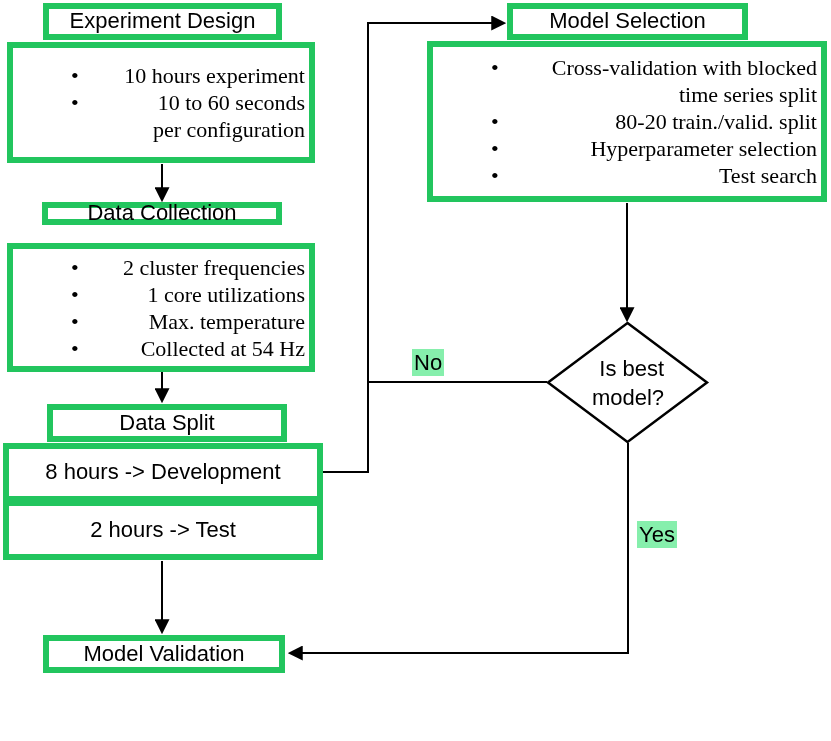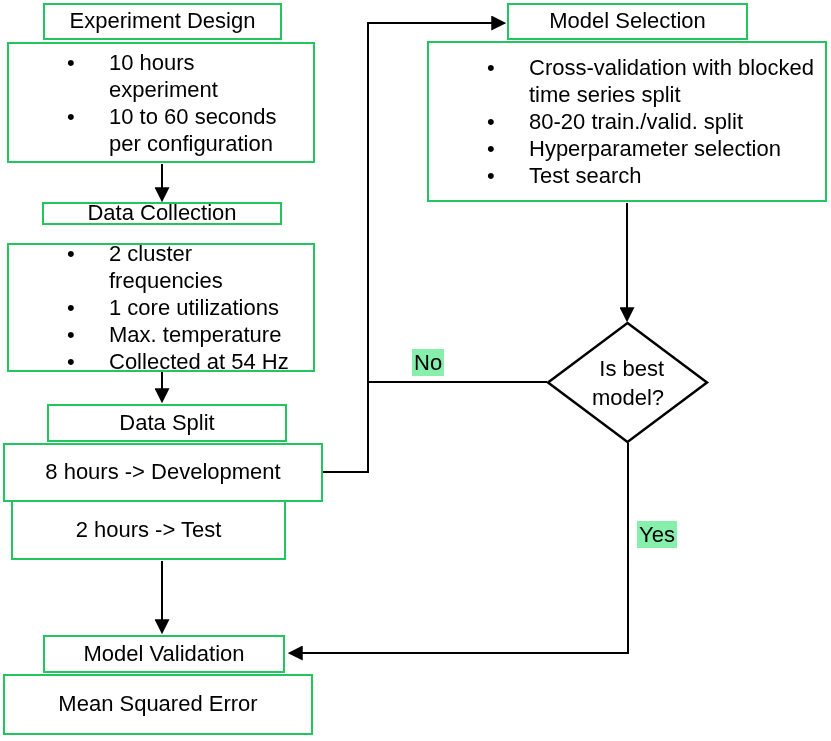--- a/index.html
+++ b/index.html
@@ -14,41 +14,42 @@
     overflow: hidden;
   }
   .layer {
     position: absolute;
     left: 0; top: 0;
     width: 831px; height: 741px;
   }
   .box {
     position: absolute;
     box-sizing: border-box;
-    border: 2px solid #22c55e;
+    border: 6px solid #22c55e;
     background: #ffffff;
     display: flex;
     align-items: center;
     justify-content: center;
     text-align: center;
     line-height: 1.2;
   }
   .content ul {
     list-style: none;
     margin: 0;
     padding: 0;
     width: 100%;
   }
   .content li {
     position: relative;
     padding-left: 100px;
     padding-right: 4px;
-    text-align: left;
+    text-align: right;
     line-height: 27px;
     white-space: pre-line;
+    font-family: Liberation Serif, serif;
   }
   .content li::before {
     content: "\2022";
     position: absolute;
     left: 58px;
     top: 0;
   }
   .lbl {
     position: absolute;
     line-height: 27px;
@@ -113,21 +114,21 @@
       <li>Collected at 54 Hz</li>
     </ul>
   </div>
 
   <div class="box" style="left:47px; top:404px; width:240px; height:38px;">
     <span>Data Split</span>
   </div>
   <div class="box" style="left:3px; top:443px; width:320px; height:59px;">
     <span>8 hours -&gt; Development</span>
   </div>
-  <div class="box" style="left:11px; top:500px; width:275px; height:60px;text-align:center;">
+  <div class="box" style="left:3px; top:500px; width:320px; height:60px;text-align:center;">
     <span>2 hours -&gt; Test</span>
   </div>
 
   <div class="box" style="left:507px; top:3px; width:241px; height:37px;">
     <span>Model Selection</span>
   </div>
   <div class="box content" style="left:427px; top:41px; width:400px; height:161px;">
     <ul>
       <li>Cross-validation with blocked
 time series split</li>
@@ -139,17 +140,14 @@
 
   <div class="diamond-text">Is best
 model?</div>
 
   <div class="lbl" style="left:412px; top:349px;">No</div>
   <div class="lbl" style="left:637px; top:521px;">Yes</div>
 
   <div class="box" style="left:43px; top:635px; width:242px; height:38px;">
     <span>Model Validation</span>
   </div>
-  <div class="box" style="left:3px; top:674px; width:310px; height:61px;">
-    <span>Mean Squared Error</span>
-  </div>
 
 </div>
 
 </body></html>

